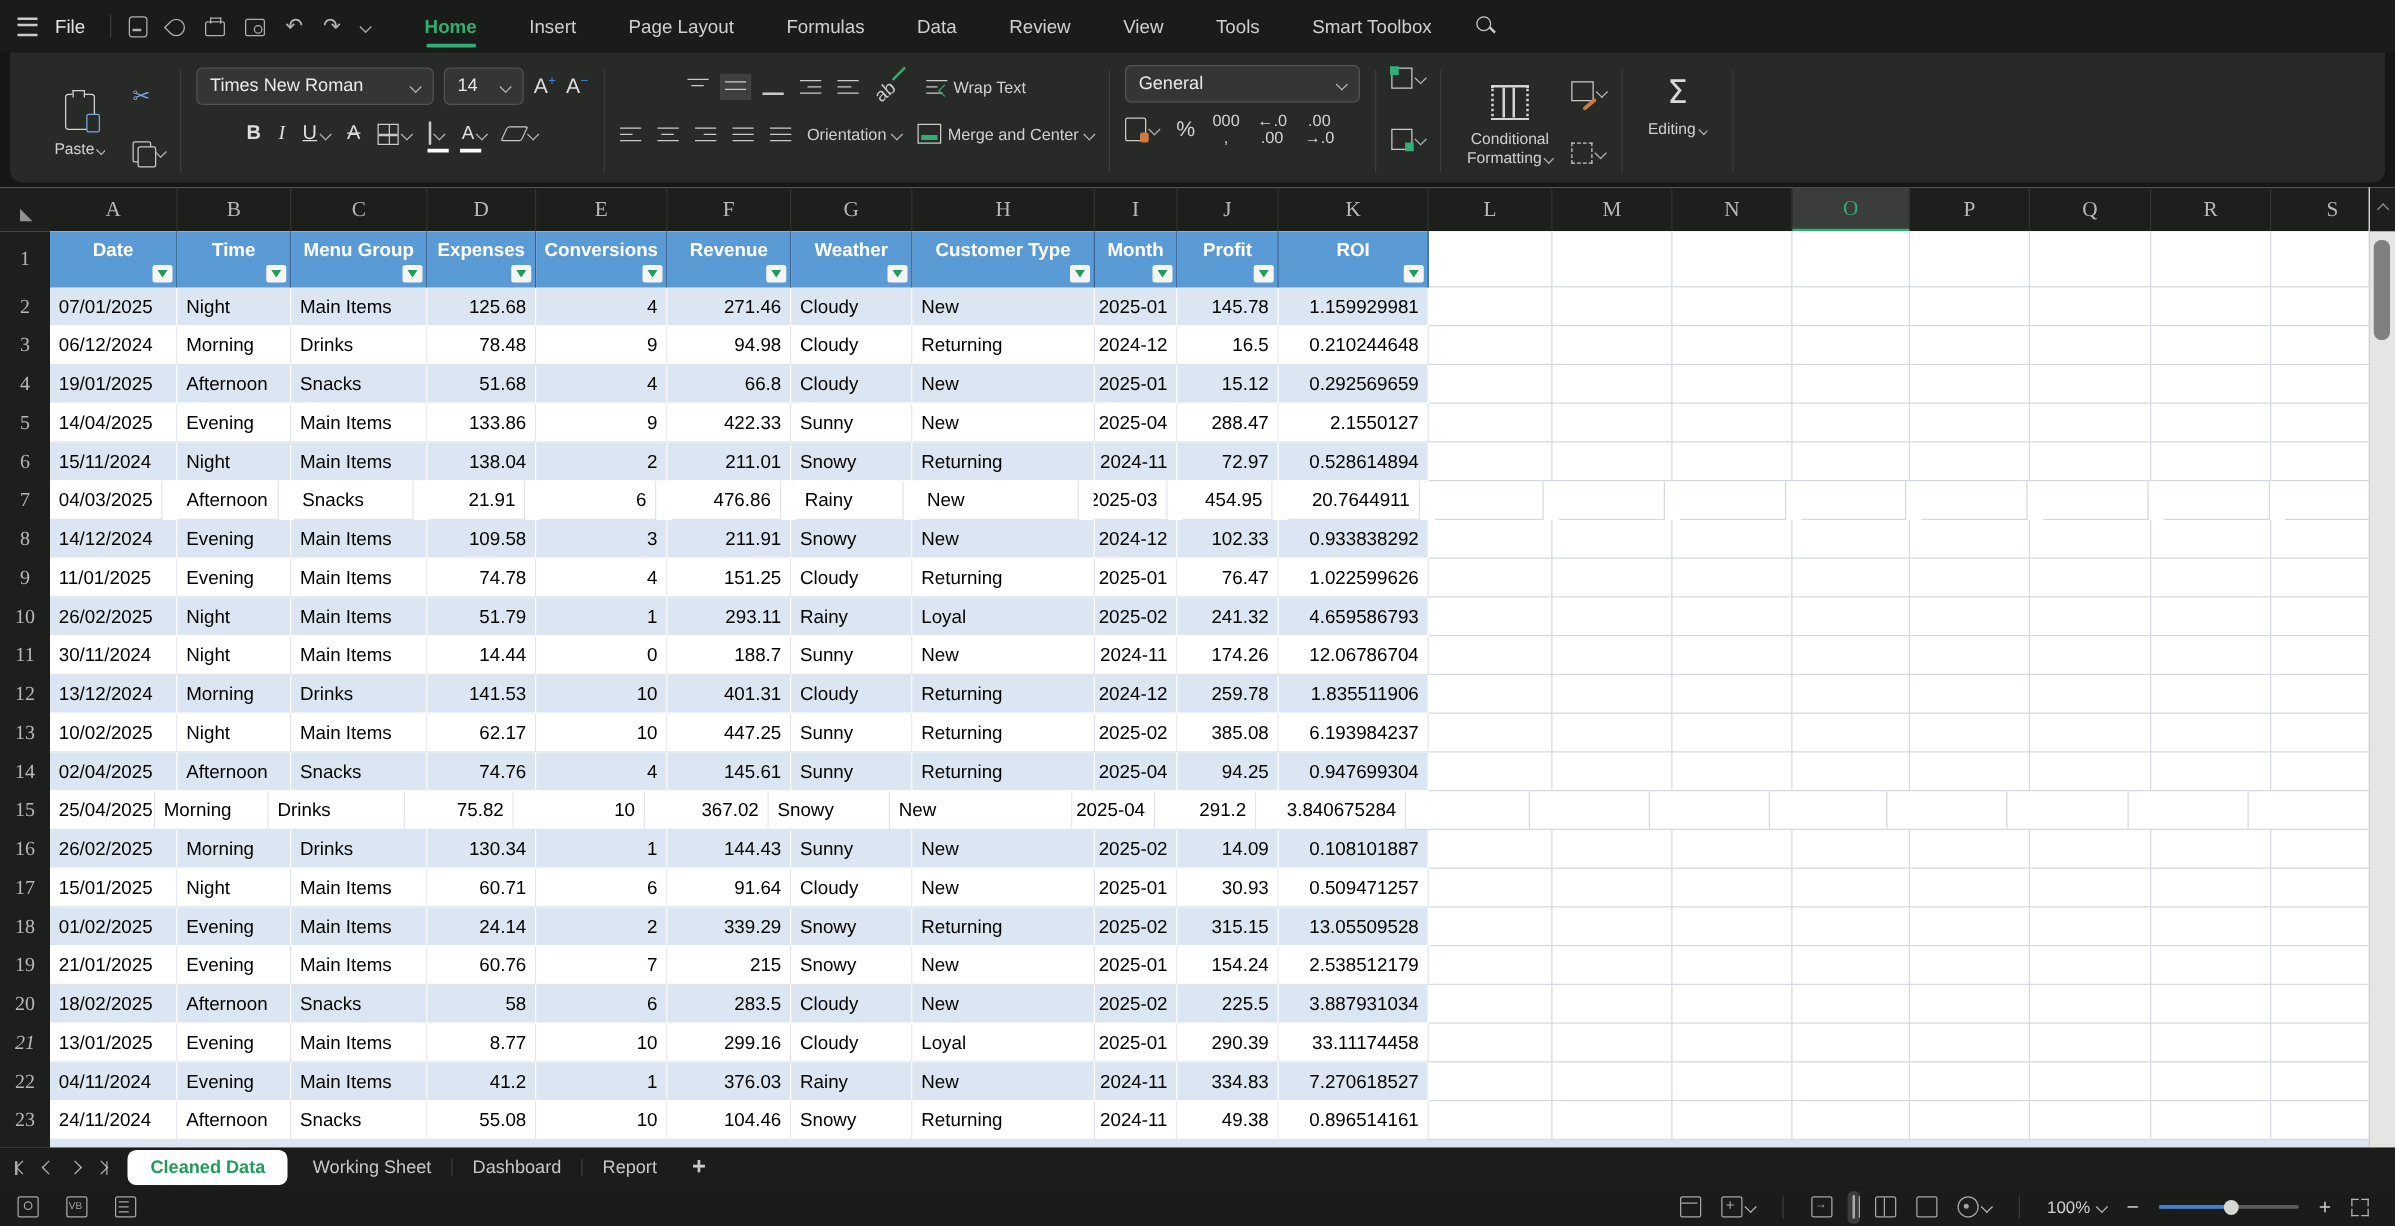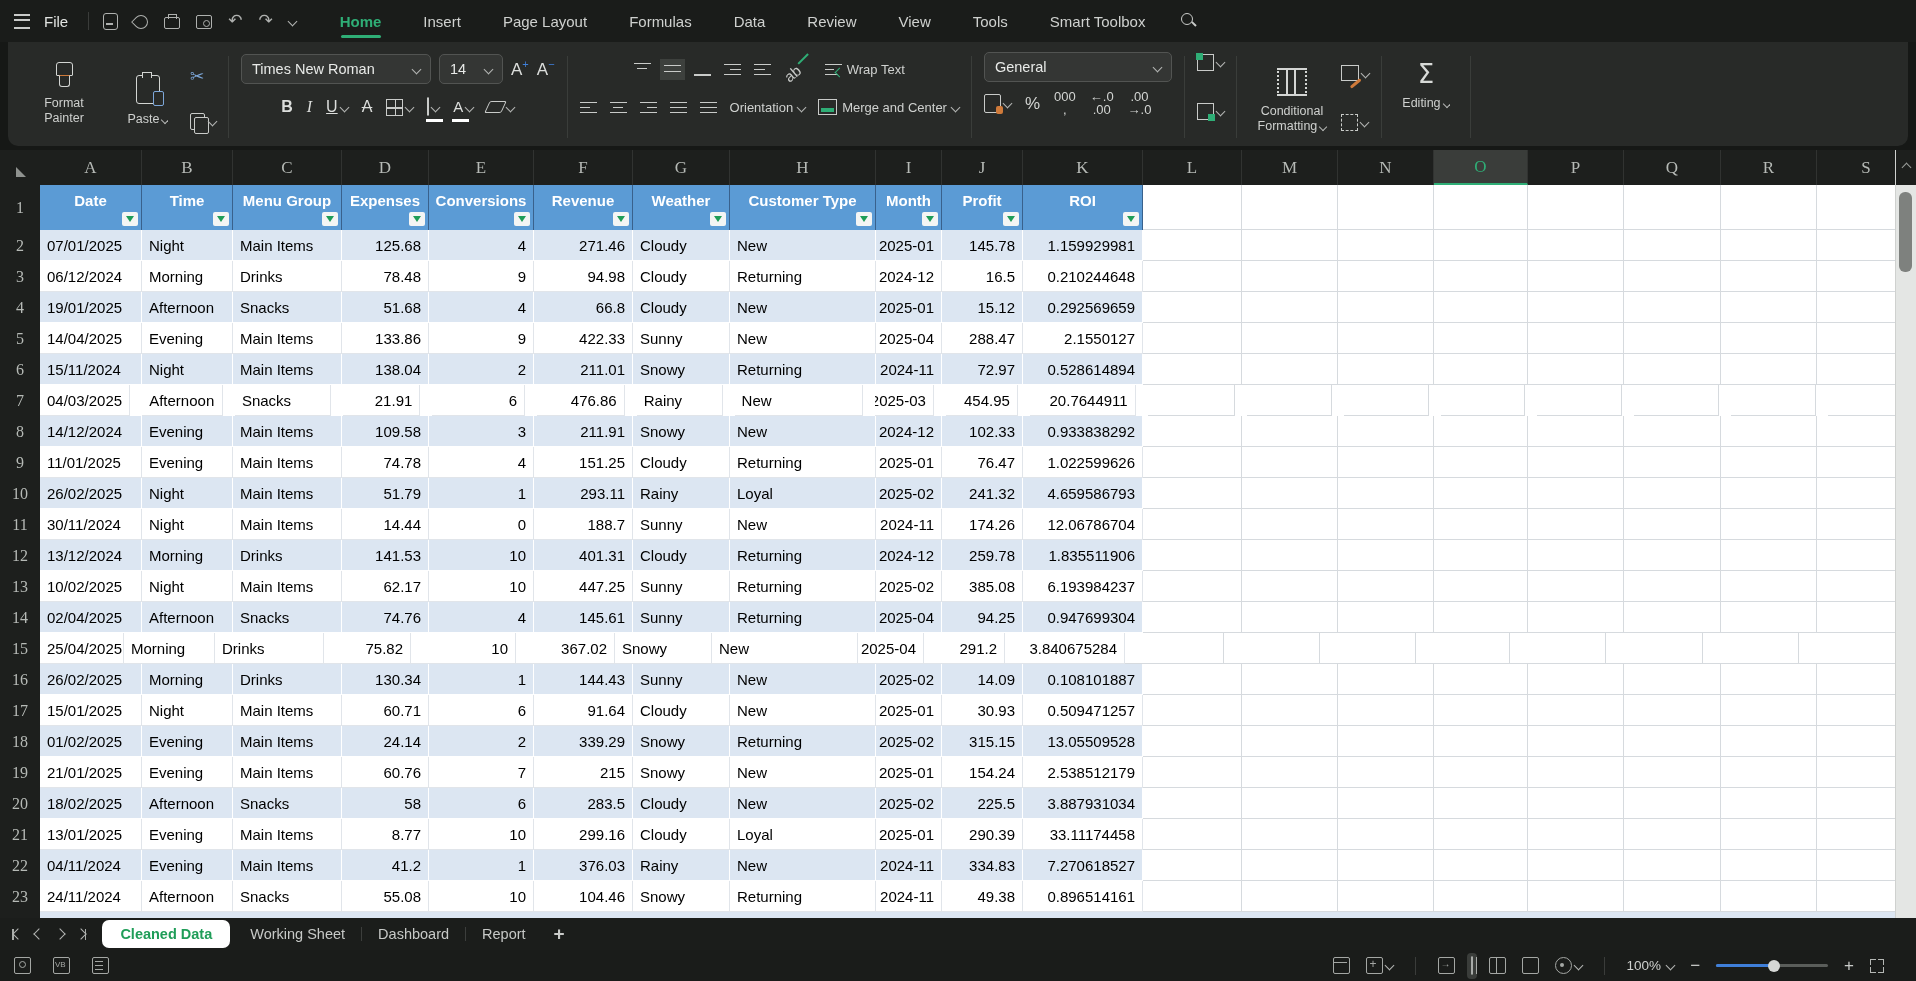--- a/index.html
+++ b/index.html
@@ -143,21 +143,21 @@
   .nv{display:flex;align-items:center;color:#a9aca9;}
   .nv .chev{width:7px;height:7px;border-width:1.7px;}
   .nv .bar{width:1.7px;height:11px;background:#a9aca9;}
   .stab{font-size:14.5px;color:#c7c9c7;padding:6px 16px;white-space:nowrap;}
   .stab.active{background:#fff;color:#1f9d58;font-weight:bold;border-radius:7px;padding:6px 18px;margin:0 4px;}
   .tsep{width:1px;height:14px;background:#3c3e3c;}
   .addtab{color:#c9cbc9;font-size:19px;padding:0 12px;font-weight:bold;}
   
   .statusbar{position:absolute;left:0;top:950px;width:100%;height:31px;background:#1a1c1a;display:flex;align-items:center;}
   .sb-left{display:flex;align-items:center;gap:22px;padding-left:14px;}
-  .sb-right{margin-left:auto;display:flex;align-items:center;gap:16px;padding-right:32px;}
+  .sb-right{margin-left:auto;display:flex;align-items:center;gap:16px;padding-right:21px;}
   .sbic{width:15px;height:15px;border:1.5px solid #b4b7b4;border-radius:2px;position:relative;opacity:.9;}
   .sbic.clock::after{content:"";position:absolute;left:4px;top:3px;width:5px;height:5px;border:1.3px solid #b4b7b4;border-radius:50%;}
   .sbic.vb::after{content:"VB";position:absolute;left:1px;top:1.5px;font-size:8px;color:#b4b7b4;}
   .sbic.outl::after{content:"";position:absolute;left:2px;top:3px;width:8px;height:1.4px;background:#b4b7b4;box-shadow:0 4px 0 #b4b7b4,0 8px 0 #b4b7b4;}
   .sbic.tgear::before{content:"";position:absolute;left:0;top:4px;width:13px;height:1.4px;background:#b4b7b4;}
   .sbic.cross::after{content:"+";position:absolute;left:3px;top:-1px;color:#b4b7b4;font-size:12px;}
   .sbic.arrin::after{content:"→";position:absolute;left:2px;top:0px;color:#b4b7b4;font-size:10px;}
   .sbic.gridv::after{content:"";position:absolute;left:4px;top:0;bottom:0;width:1.4px;background:#b4b7b4;}
   .sbic.gridv::before{content:"";position:absolute;left:0;top:4px;right:0;height:1.4px;background:#b4b7b4;}
   .sbic.cols::after{content:"";position:absolute;left:6px;top:0;bottom:0;width:1.4px;background:#b4b7b4;}
@@ -212,28 +212,20 @@
         <span class="mtab">Review</span>
         <span class="mtab">View</span>
         <span class="mtab">Tools</span>
         <span class="mtab">Smart Toolbox</span>
       </div>
     <span class="searchic"></span>
   </div>
 
   <div class="ribbon">
    <div class="ribbon-panel">
-    <div class="rgroup">
-      <div class="bigbtn">
-        <div class="bigico">
-              <span class="brush"></span>
-            </div>
-        <div class="rlabel">Format Painter</div>
-      </div>
-    </div>
     <div class="rgroup" style="flex-direction:row;">
       <div class="bigbtn">
         <div class="bigico">
               <span class="clip"></span>
             </div>
         <div class="rlabel"><span>Paste</span><span class="chev"></span></div>
       </div>
       <div class="minicol">
         <span class="miniic">
               <span class="scis">✂</span>
@@ -468,21 +460,21 @@
         <div class="rownum" style="height: 31px;">11</div>
         <div class="rownum" style="height: 31px;">12</div>
         <div class="rownum" style="height: 31px;">13</div>
         <div class="rownum" style="height: 31px;">14</div>
         <div class="rownum" style="height: 31px;">15</div>
         <div class="rownum" style="height: 31px;">16</div>
         <div class="rownum" style="height: 31px;">17</div>
         <div class="rownum" style="height: 31px;">18</div>
         <div class="rownum" style="height: 31px;">19</div>
         <div class="rownum" style="height: 31px;">20</div>
-        <div class="rownum" style="height: 31px;">21</div>
+        <div class="rownum" style="height: 31px; font-style: italic;">21</div>
         <div class="rownum" style="height: 31px;">22</div>
         <div class="rownum" style="height: 31px;">23</div>
       </div>
     <div class="gridbody" id="gridbody">
         <div class="grow" style="height: 45px;">
           <div class="gc hdr" style="width: 102px;">
             <span style="margin: 0px auto;">Date</span>
             <span class="fbtn"></span>
           </div>
           <div class="gc hdr" style="width: 91px;">

